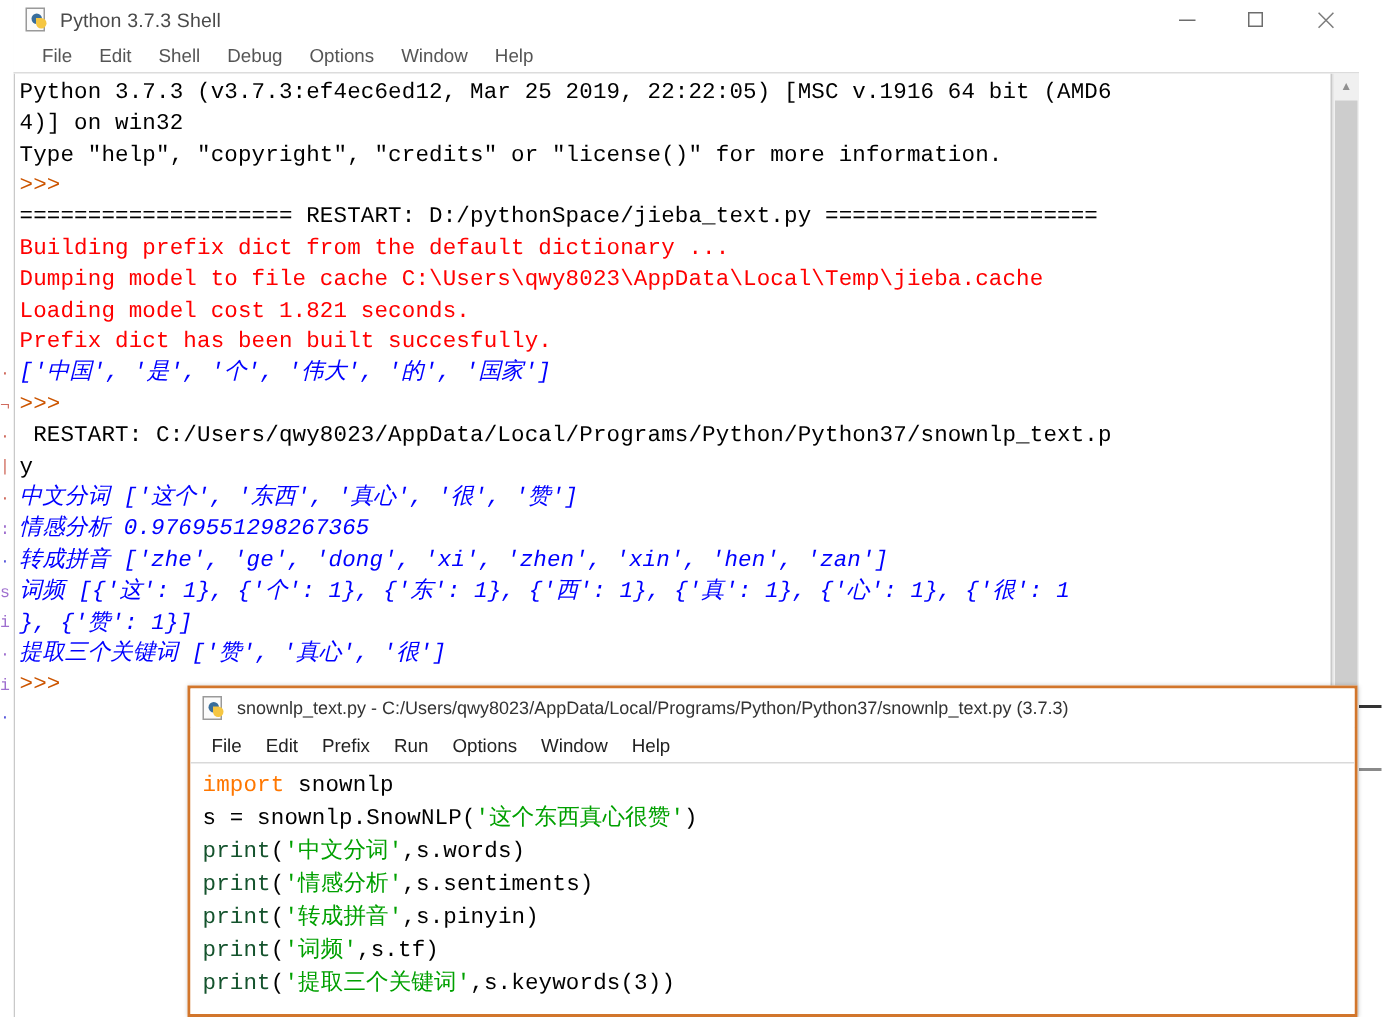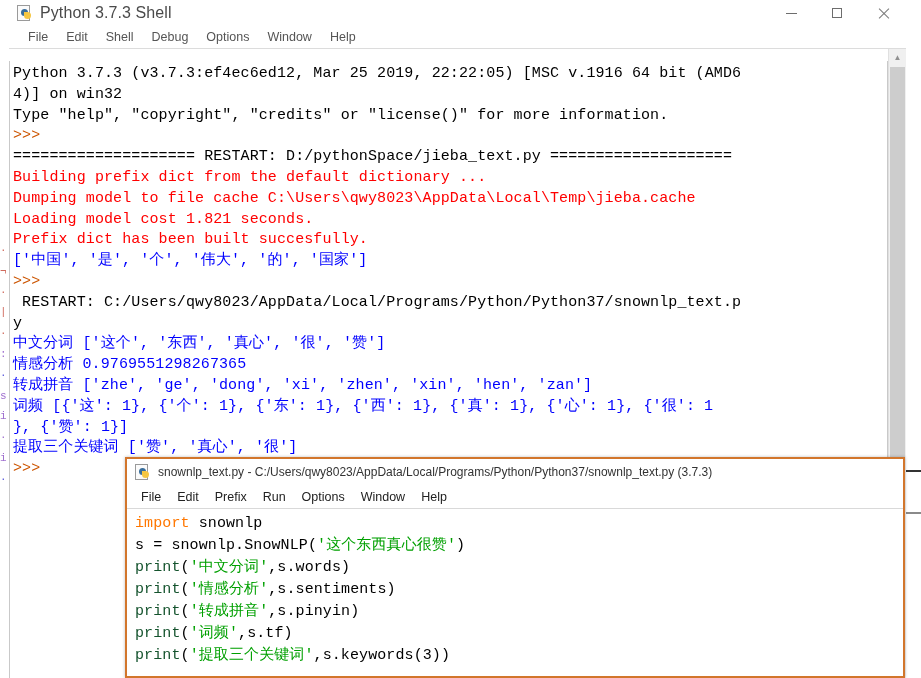--- a/index.html
+++ b/index.html
@@ -100,21 +100,21 @@
   }
   .title-icon {
     width: 16px;
     height: 16px;
     margin-left: 8px;
     margin-right: 7px;
     flex: 0 0 auto;
     position: relative;
   }
   .title-text {
-    font-size: 16px;
+    font-size: 13px;
     color: #4a4a4a;
     white-space: nowrap;
     letter-spacing: .1px;
   }
   .win-buttons {
     position: absolute;
     right: 0;
     top: 0;
     height: 26px;
     display: flex;
@@ -181,35 +181,34 @@
     display: flex;
     overflow: hidden;
     background: #ffffff;
   }
   .shell-textwrap {
     flex: 1 1 auto;
     position: relative;
     overflow: hidden;
     border-left: 1px solid #c9c9c9;
     border-right: 1px solid #c9c9c9;
-    margin-top: 12px;
   }
   .shell-text {
     font-family: "Liberation Mono", monospace;
     font-size: 15px;
     line-height: 20.8px;
     white-space: pre;
     padding: 3px 0 0 3px;
     color: #000000;
     letter-spacing: .1px;
   }
   .ln { display: block; height: 20.8px; }
   .c-black  { color: #000000; }
   .c-red    { color: #ff0000; }
-  .c-blue   { color: #0000ff; }
+  .c-blue   { color: #0000ff; font-style: italic; }
   .c-prompt { color: #cc5500; }
 
   .shell-scrollbar {
     width: 17px;
     flex: 0 0 auto;
     background: #f0f0f0;
     border-left: 1px solid #e0e0e0;
     position: relative;
   }
   .sb-arrow-up, .sb-arrow-down {

